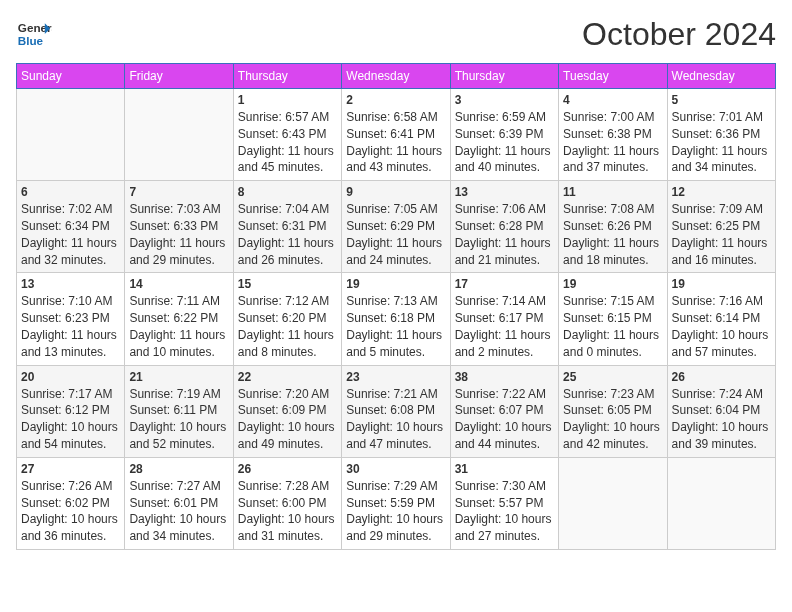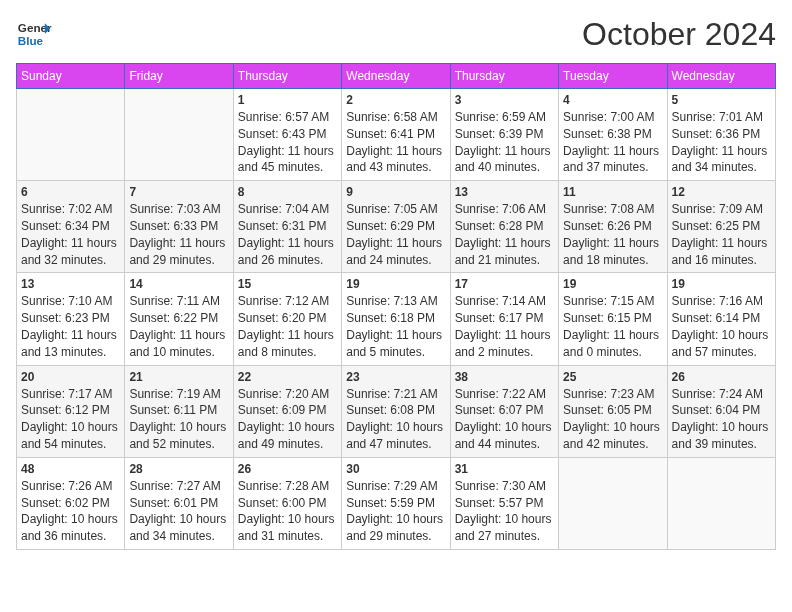--- a/index.html
+++ b/index.html
@@ -268,21 +268,21 @@
       </td>
         <td>
         <div class="day-num">26</div>
         <div class="day-info">
           Sunrise: 7:24 AM<br>Sunset: 6:04 PM<br>Daylight: 10 hours and 39 minutes.
         </div>
       </td>
       </tr>
       <tr>
         <td>
-        <div class="day-num">48</div>
+        <div class="day-num">27</div>
         <div class="day-info">
           Sunrise: 7:26 AM<br>Sunset: 6:02 PM<br>Daylight: 10 hours and 36 minutes.
         </div>
       </td>
         <td>
         <div class="day-num">28</div>
         <div class="day-info">
           Sunrise: 7:27 AM<br>Sunset: 6:01 PM<br>Daylight: 10 hours and 34 minutes.
         </div>
       </td>

